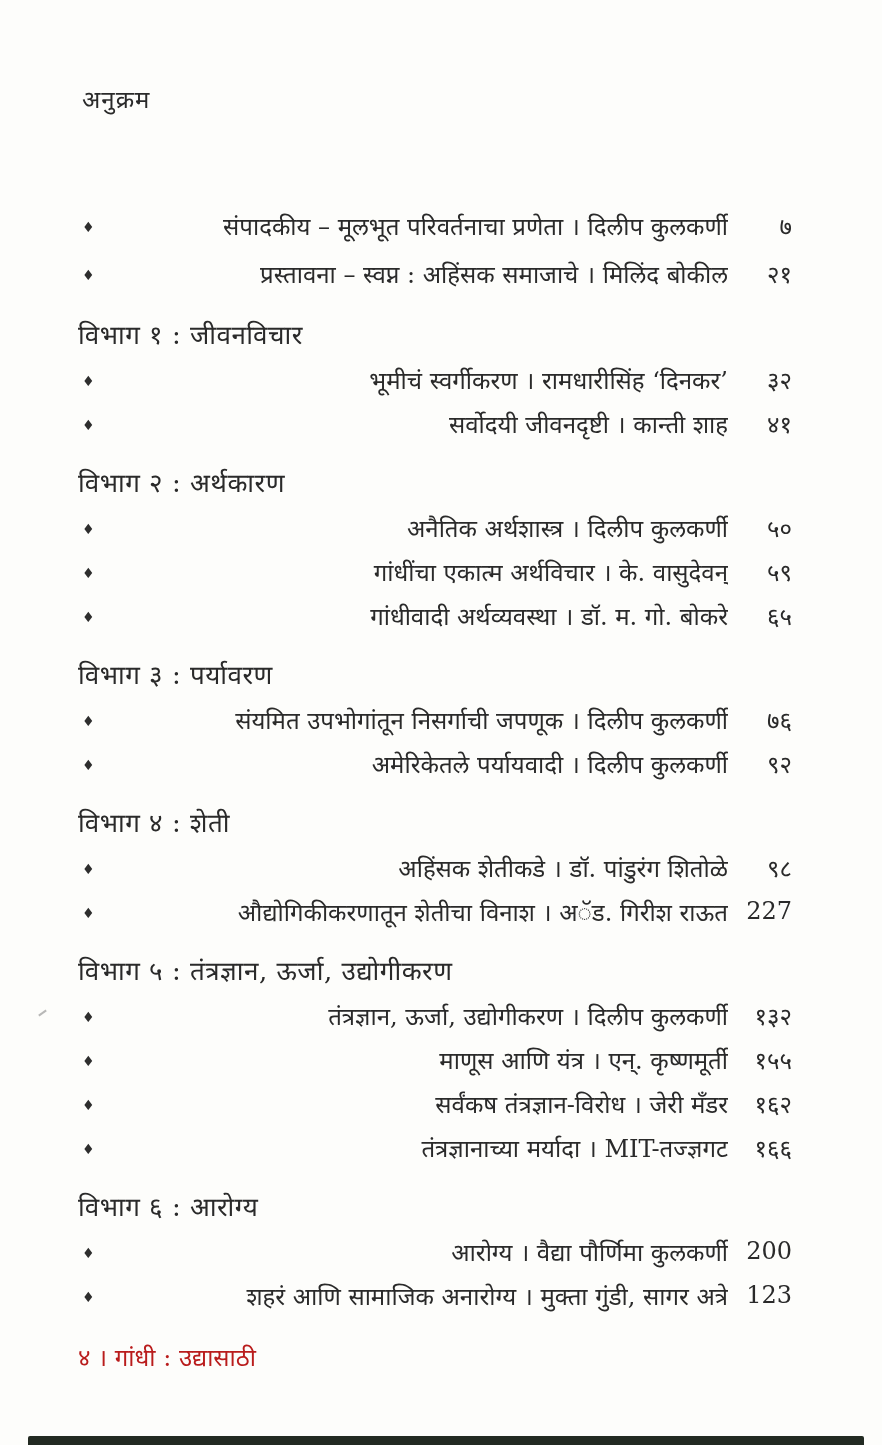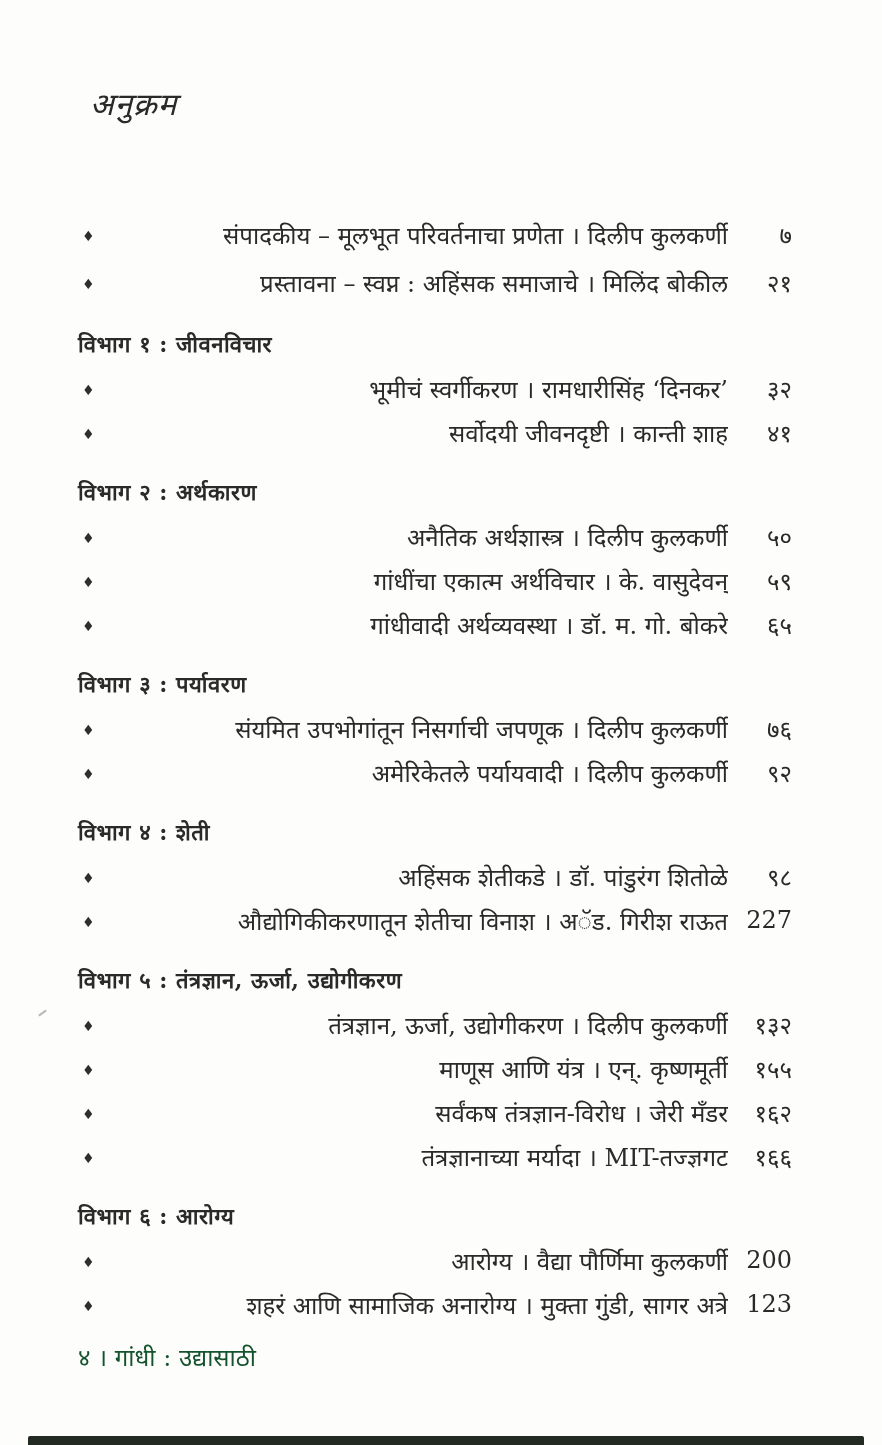--- a/index.html
+++ b/index.html
@@ -9,25 +9,24 @@
     margin:0 auto;
     background:#fdfdfb;
     overflow:hidden;
     font-family:"DejaVu Serif","Liberation Serif",serif;
     color:#2a2a2a;
   }
   .inner{
     padding:82px 90px 0 78px; 
   }
   .page-title{
-    font-size:31px;
+    font-size:24px;
     font-weight:400;
     letter-spacing:1px;
-    margin:0 0 86px 12px;
-    font-style:italic;
+    margin:0 0 86px 4px;
   }
   .toc-row{
     display:flex;
     align-items:center;
     height:48px;
     font-size:24px;
   }
   .toc-section .toc-row{height:44px;}
   .bullet{
     font-size:14px;
@@ -43,34 +42,34 @@
     text-align:right;
   }
   .entry-page{
     flex:0 0 auto;
     min-width:64px;
     text-align:right;
     font-size:24px;
   }
   .toc-section{margin-top:14px;}
   .section-heading{
-    font-size:22px;
-    font-weight:700;
+    font-size:26px;
+    font-weight:400;
     margin:0;
     height:46px;
     display:flex;
     align-items:center;
     letter-spacing:0.5px;
   }
   .footer-line{
     position:absolute;
     left:78px;
     bottom:72px;
     font-size:24px;
-    color:#14532d;
+    color:#b91c1c;
   }
   .scan-bar{
     position:absolute;
     left:28px;right:18px;bottom:0;
     height:9px;
     background:#222a22;
     border-radius:2px 2px 0 0;
   }
   .scan-mark{
     position:absolute;

